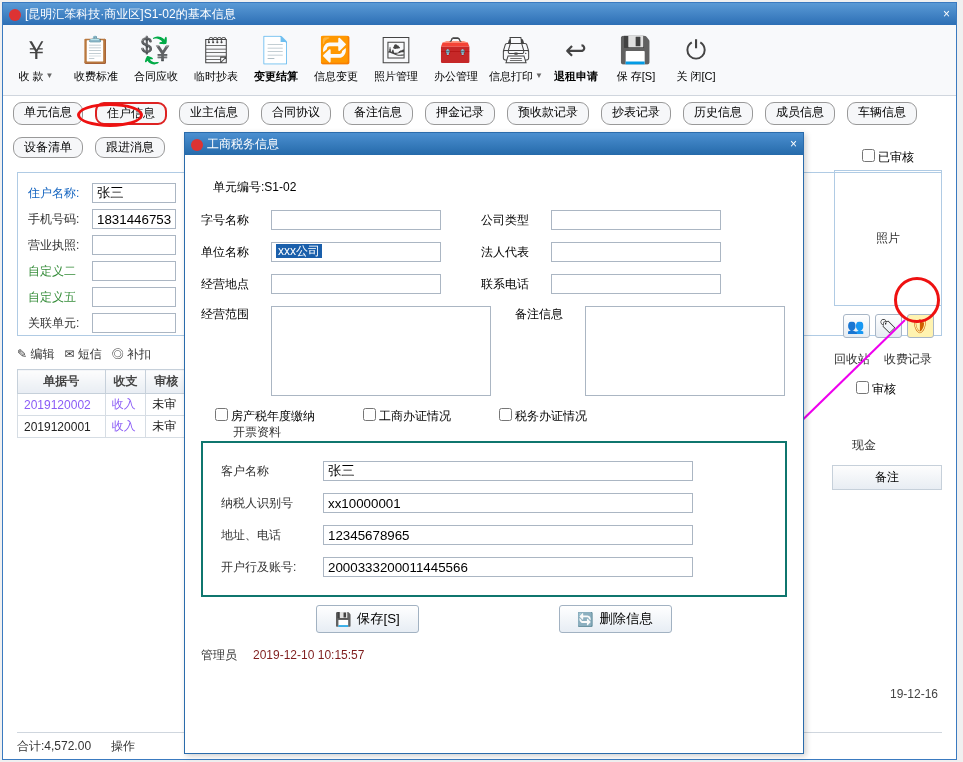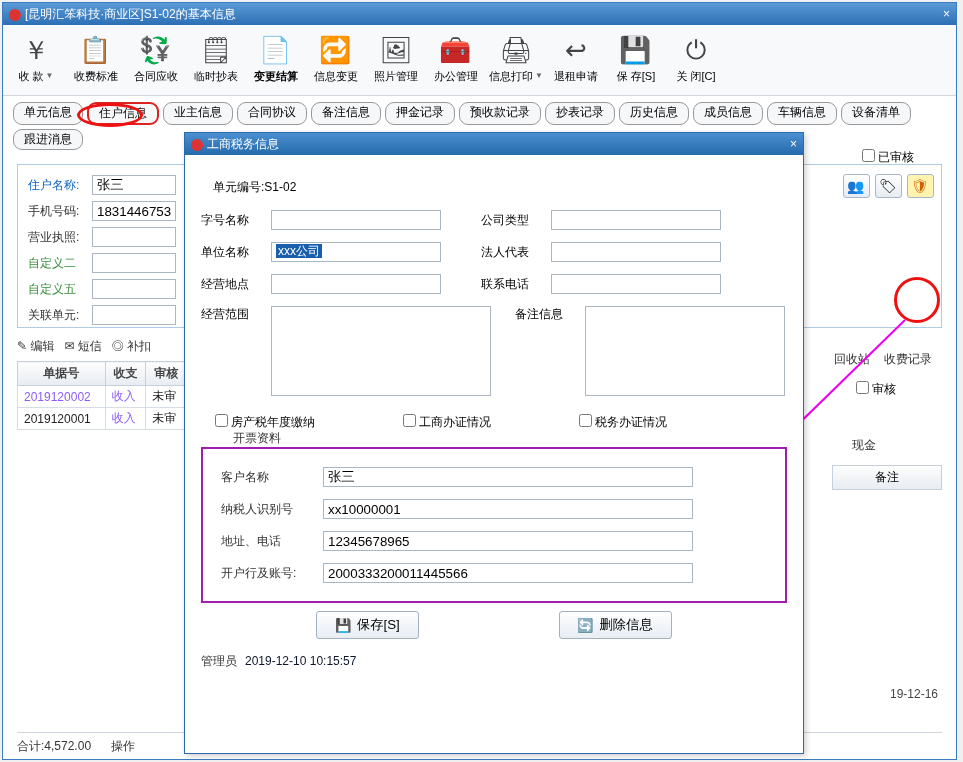--- a/index.html
+++ b/index.html
@@ -6,21 +6,21 @@
 body { font-family: "Microsoft YaHei", Arial, sans-serif; font-size: 12px; background: #f0f0f0; width: 963px; height: 762px; overflow: hidden; position: relative; }
 .main-window { width: 955px; height: 758px; background: #fff; border: 1px solid #3a7ac0; position: absolute; left: 2px; top: 2px; }
 .title-bar { background: linear-gradient(#5a9ad6, #2d6fb5); color: #fff; height: 22px; line-height: 22px; padding: 0 6px; display: flex; justify-content: space-between; align-items: center; }
 .title-bar .close { color: #fff; cursor: pointer; }
 .title-icon { width: 12px; height: 12px; background: #d33; border-radius: 50%; display: inline-block; margin-right: 4px; vertical-align: middle; }
 .toolbar { background: #f8f9fb; border-bottom: 1px solid #d0d6de; padding: 6px 4px 4px 4px; display: flex; gap: 2px; }
 .toolbar-btn { display: flex; flex-direction: column; align-items: center; width: 58px; height: 60px; cursor: pointer; padding-top: 2px; }
 .toolbar-icon { width: 34px; height: 34px; display: flex; align-items: center; justify-content: center; font-size: 26px; color: #444; }
 .toolbar-btn span.lbl { font-size: 11px; margin-top: 2px; }
 .toolbar-btn .arrow { font-size: 8px; color: #666; margin-left: 2px; }
-.tab-row { padding: 6px 10px; display: flex; gap: 4px; flex-wrap: wrap; }
+.tab-row { padding: 6px 10px; display: flex; gap: 12px; flex-wrap: wrap; }
 .tab-pill { border: 1px solid #999; border-radius: 9px; padding: 1px 10px; background: #f6f7f9; cursor: pointer; font-size: 12px; }
 .tab-pill.active { border: 2px solid #d22; color: #111; }
 .content { padding: 8px 14px; position: relative; }
 .fieldset { border: 1px solid #b0cbe4; padding: 10px 10px; margin-bottom: 6px; }
 .fieldset.main { width: 100%; height: 164px; position: relative; }
 .form-row { display: flex; align-items: center; margin-bottom: 6px; gap: 4px; }
 .form-label { width: 60px; text-align: left; color: #333; }
 .form-label.blue { color: #1565c0; }
 .form-label.green { color: #388e3c; }
 .form-input { border: 1px solid #abb6c3; height: 20px; padding: 0 4px; background: #fff; }
@@ -40,30 +40,30 @@
 .red-circle { position: absolute; border: 3px solid #e11; border-radius: 50%; pointer-events: none; }
 .anno-line { position: absolute; pointer-events: none; }
 .modal { position: absolute; left: 184px; top: 132px; width: 620px; height: 622px; background: #fff; border: 1px solid #2a6bab; box-shadow: 2px 2px 6px rgba(0,0,0,.2); z-index: 5; }
 .modal .title-bar { background: linear-gradient(#4b8fd0,#256aaa); }
 .modal-body { padding: 14px 16px; }
 .mlabel { display: inline-block; width: 60px; text-align: left; }
 .minput { border: 1px solid #abb6c3; height: 20px; width: 170px; background: #fff; padding: 0 4px; }
 .mrow { display: flex; align-items: center; margin-bottom: 12px; gap: 10px; }
 .sel-box { background: #1a5fab; color: #fff; padding: 0 2px; }
 textarea.minput { height: 90px; width: 220px; resize: none; }
-.chk-row { display: flex; gap: 88px; margin: 18px 0 12px 14px; }
-.invoice-box { border: 2px solid #a21caf; padding: 18px 16px 18px 18px; margin-top: 8px; }
+.chk-row { display: flex; gap: 48px; margin: 12px 0 12px 14px; }
+.invoice-box { border: 2px solid #0f766e; padding: 18px 16px 18px 18px; margin-top: 8px; }
 .invoice-legend { font-size: 12px; color: #333; background: #fff; position: relative; top: -9px; left: 8px; padding: 0 4px; display: inline-block; }
 .inv-row { display: flex; align-items: center; margin-bottom: 12px; }
 .inv-label { width: 102px; color: #333; }
 .inv-input { border: 1px solid #abb6c3; height: 20px; width: 370px; padding: 0 4px; background: #fff; }
 .btn { border: 1px solid #a2b2c2; border-radius: 3px; padding: 4px 18px; background: linear-gradient(#fff,#e7edf4); cursor: pointer; display: inline-flex; align-items: center; gap: 5px; }
 .btn-row { display: flex; gap: 140px; justify-content: center; margin-top: 8px; }
 .footer-text { margin-top: 14px; color: #333; }
-.footer-text .ts { color: #0f172a; margin-left: 8px; }
+.footer-text .ts { color: #7f1d1d; margin-left: 16px; }
 .right-info { position: absolute; right: 18px; top: 684px; color: #444; z-index:0; }
 .rt-links { position: absolute; right: 24px; top: 348px; color: #333; display: flex; gap: 14px; }
 .rt-chk { position: absolute; right: 60px; top: 378px; }
 .rt-remark { position: absolute; right: 14px; top: 462px; width: 110px; border: 1px solid #c6d0da; background: linear-gradient(#fdfdfd,#e8edf3); text-align: center; padding: 3px; }
 .rt-jin { position: absolute; right: 80px; top: 434px; color: #333; }
 </style>
 </head>
 <body>
 
 <div class="main-window">
@@ -124,21 +124,21 @@
       </div>
       <div class="toolbar-btn">
         <div class="toolbar-icon">🖨</div>
         <div style="display: flex; align-items: center;">
           <span class="lbl">信息打印</span>
           <span class="arrow">▼</span>
         </div>
       </div>
       <div class="toolbar-btn">
         <div class="toolbar-icon">↩</div>
-        <div style="display: flex; align-items: center;">
+        <div style="display: flex; align-items: center; font-weight: bold;">
           <span class="lbl">退租申请</span>
         </div>
       </div>
       <div class="toolbar-btn">
         <div class="toolbar-icon">💾</div>
         <div style="display: flex; align-items: center;">
           <span class="lbl">保 存[S]</span>
         </div>
       </div>
       <div class="toolbar-btn">
@@ -220,20 +220,23 @@
           </tr>
         </tbody>
     </table>
   </div>
 
   <div class="right-box">
     <label class="chk" style="justify-content:center">
         <input type="checkbox" style="">
         <span>已审核</span>
       </label>
+    <div class="photo-box">
+        <span>照片</span>
+      </div>
     <div class="icon-row">
       <div class="icon-btn">👥</div>
       <div class="icon-btn">🏷</div>
       <div class="icon-btn shield">🛡</div>
     </div>
   </div>
 
   <div class="rt-links">
     <span>回收站</span>
     <span>收费记录</span>

